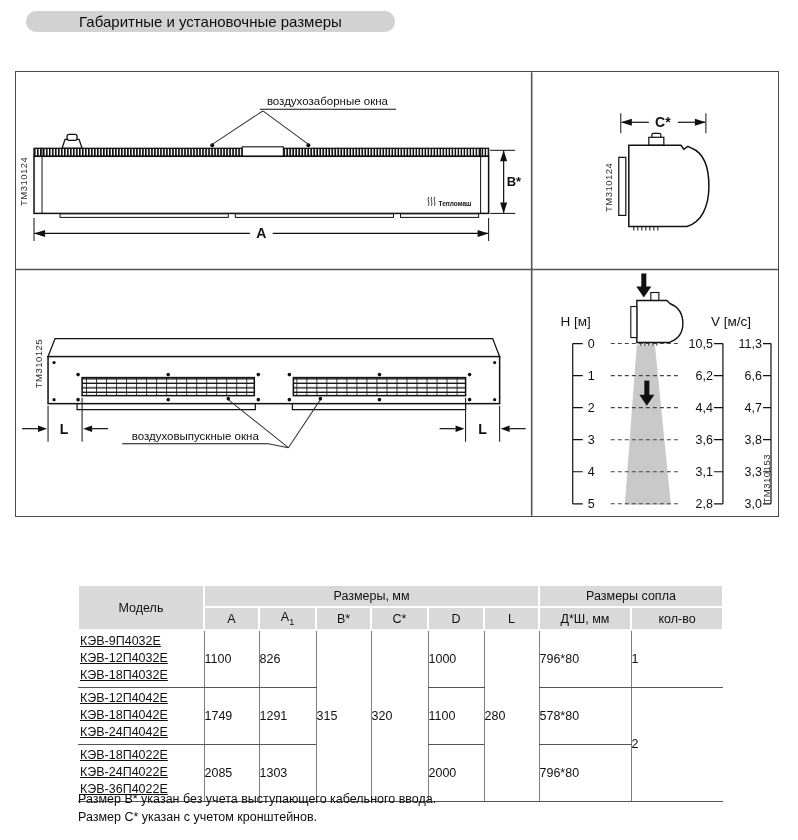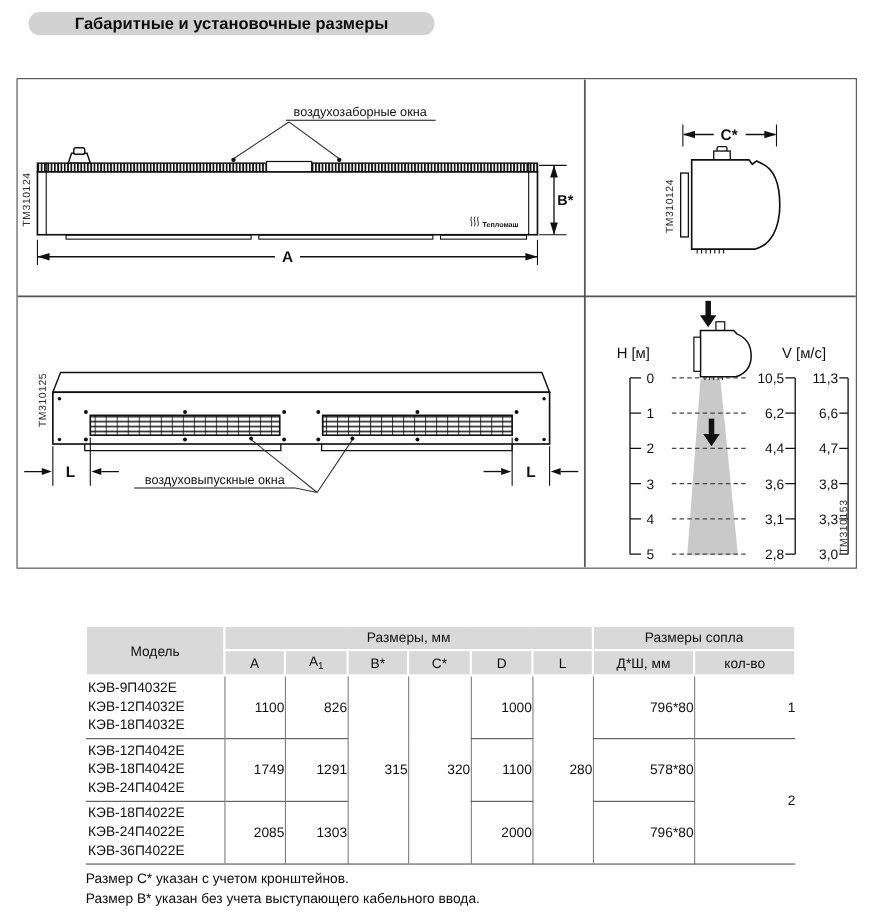--- a/index.html
+++ b/index.html
@@ -1,35 +1,35 @@
 <!DOCTYPE html>
 <html><head>
 <meta charset="utf-8">
 <style>
   html,body{margin:0;padding:0;background:#fff;}
   body{width:798px;height:840px;position:relative;font-family:"Liberation Sans",sans-serif;color:#111;}
   .title-pill{position:absolute;left:26px;top:11px;width:369px;height:21px;background:#d2d2d2;
-    border-radius:10px;text-align:center;font-weight:bold;font-size:15px;line-height:21px;color:#0d0d0d;}
+    border-radius:10px;text-align:center;font-weight:normal;font-size:15px;line-height:21px;color:#0d0d0d;}
   .panel{position:absolute;left:15px;top:71px;width:764px;height:446px;border:1.6px solid #4a4a4a;box-sizing:border-box;}
   .panel svg{display:block;width:100%;height:100%;}
   svg text{font-family:"Liberation Sans",sans-serif;fill:#111;}
   .lbl{font-size:11.5px;}
   .dim{font-size:14px;font-weight:bold;}
   .dims{font-size:13px;font-weight:bold;}
   .code{font-size:9.5px;fill:#2f2f2f;letter-spacing:.5px;}
   .axis{font-size:13.5px;}
   .num{font-size:12.5px;}
   .brand{font-size:6.5px;font-weight:bold;}
   
-  .spec-table{position:absolute;left:77px;top:568px;border-collapse:collapse;table-layout:fixed;width:645px;font-size:12.5px;}
+  .spec-table{position:absolute;left:77px;top:584px;border-collapse:collapse;table-layout:fixed;width:645px;font-size:12.5px;}
   .spec-table th{background:#d9d9d9;border:2px solid #fff;font-weight:normal;padding:0;}
   .spec-table .h1{height:22px;}
   .spec-table .h2 th{height:21px;}
-  .spec-table td{border-left:1.5px solid #7f7f7f;border-bottom:1.6px solid #555;text-align:right;vertical-align:middle;padding:0;}
-  .spec-table td.model{border-left:none;text-align:left;padding-left:2px;line-height:17px;}
+  .spec-table td{border-left:1.5px solid #7f7f7f;border-bottom:1.6px solid #555;text-align:left;vertical-align:middle;padding:0;}
+  .spec-table td.model{border-left:none;text-align:left;padding-left:2px;line-height:17px;text-decoration:underline;}
   .spec-table tr.body-row{height:57px;}
   sub{font-size:9px;}
   .notes{position:absolute;left:78px;top:791px;font-size:12.5px;line-height:17.5px;color:#0d0d0d;}
 </style>
 </head>
 <body>
 
 <div class="title-pill">Габаритные и установочные размеры</div>
 
 <div class="panel">
@@ -311,15 +311,15 @@
     </td>
     <td>2085</td>
     <td>1303</td>
     <td>2000</td>
     <td>796*80</td>
   </tr>
 </tbody>
   </table>
 
 <div class="notes">
+  <div>Размер B* указан без учета выступающего кабельного ввода.</div>
   <div>Размер C* указан с учетом кронштейнов.</div>
-  <div>Размер B* указан без учета выступающего кабельного ввода.</div>
 </div>
 
 </body></html>

